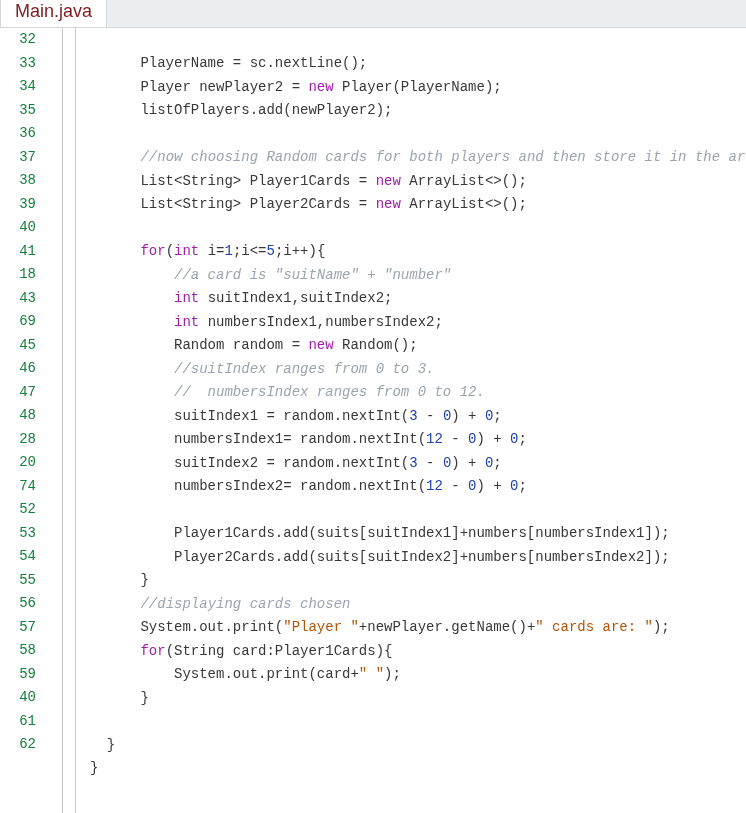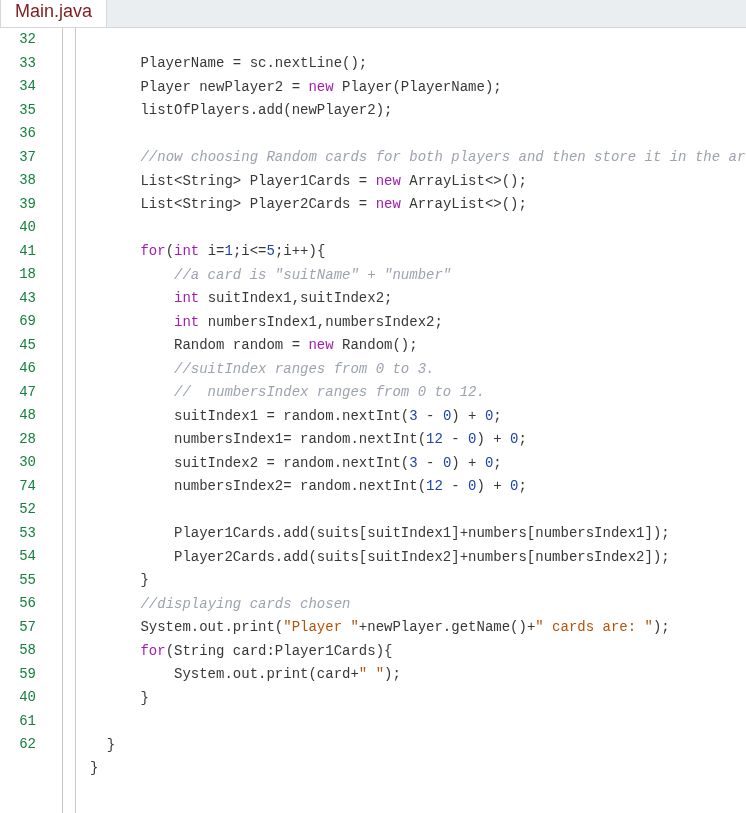--- a/index.html
+++ b/index.html
@@ -100,21 +100,21 @@
       <div>40</div>
       <div>41</div>
       <div>18</div>
       <div>43</div>
       <div>69</div>
       <div>45</div>
       <div>46</div>
       <div>47</div>
       <div>48</div>
       <div>28</div>
-      <div>30</div>
+      <div>20</div>
       <div>74</div>
       <div>52</div>
       <div>53</div>
       <div>54</div>
       <div>55</div>
       <div>56</div>
       <div>57</div>
       <div>58</div>
       <div>59</div>
       <div>40</div>

